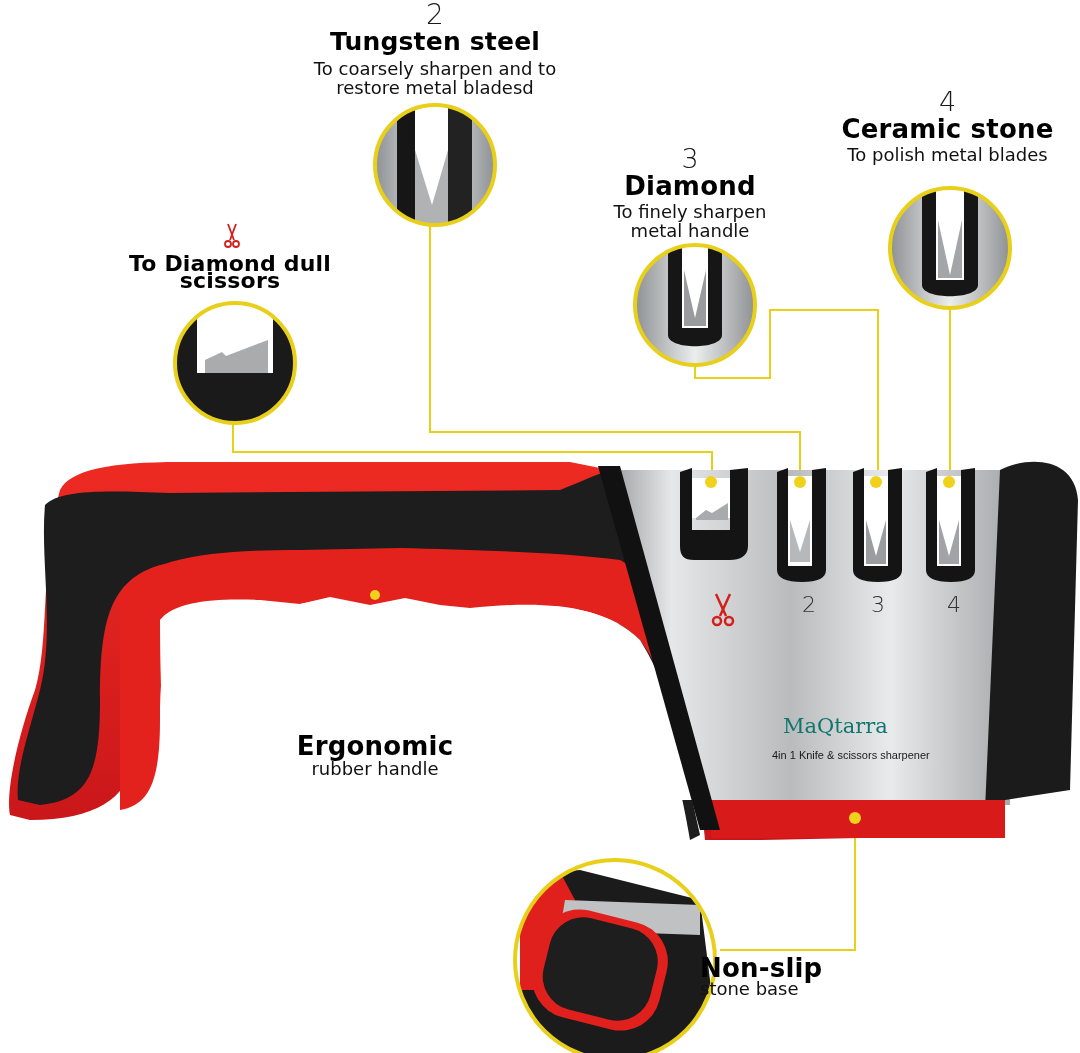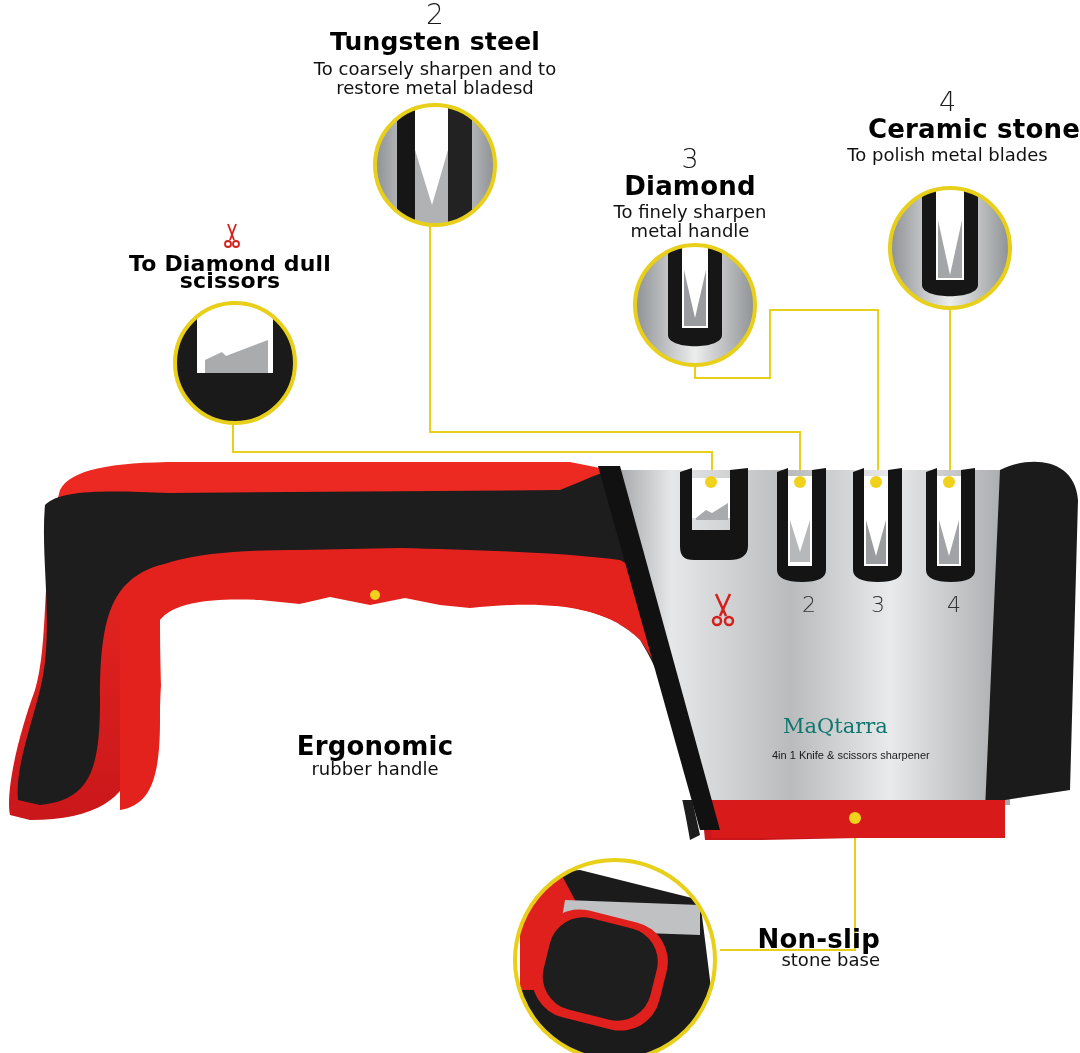--- a/index.html
+++ b/index.html
@@ -180,30 +180,30 @@
 
 <div class="label" style="left:585px;top:145px;width:210px;">
   <div class="num" style="font-size:27px;">3</div>
   <div class="title" style="font-size:26px;">Diamond</div>
   <div class="desc-n" style="margin-top:2px;">To finely sharpen</div>
   <div class="desc-n">metal handle</div>
 </div>
 
 <div class="label" style="left:815px;top:88px;width:265px;">
   <div class="num" style="font-size:27px;">4</div>
-  <div class="title" style="font-size:26px;text-align:right;">Ceramic stone</div>
+  <div class="title" style="font-size:26px;">Ceramic stone</div>
   <div class="desc-n" style="margin-top:2px;">To polish metal blades</div>
 </div>
 
 <div class="label" style="left:110px;top:252px;width:240px;">
   <div class="title" style="font-size:22px;">To Diamond dull</div>
   <div class="title" style="font-size:22px;margin-top:-6px;">scissors</div>
 </div>
 
 <div class="label" style="left:275px;top:733px;width:200px;">
   <div class="title" style="font-size:26px;">Ergonomic</div>
   <div class="desc-n" style="margin-top:0px;">rubber handle</div>
 </div>
 
-<div class="label" style="left:700px;top:926px;width:180px;text-align:right;">
+<div class="label" style="left:700px;top:955px;width:180px;text-align:left;">
   <div class="title" style="font-size:26px;">Non-slip</div>
   <div class="desc-n" style="margin-top:-2px;">stone base</div>
 </div>
 
 </body></html>

